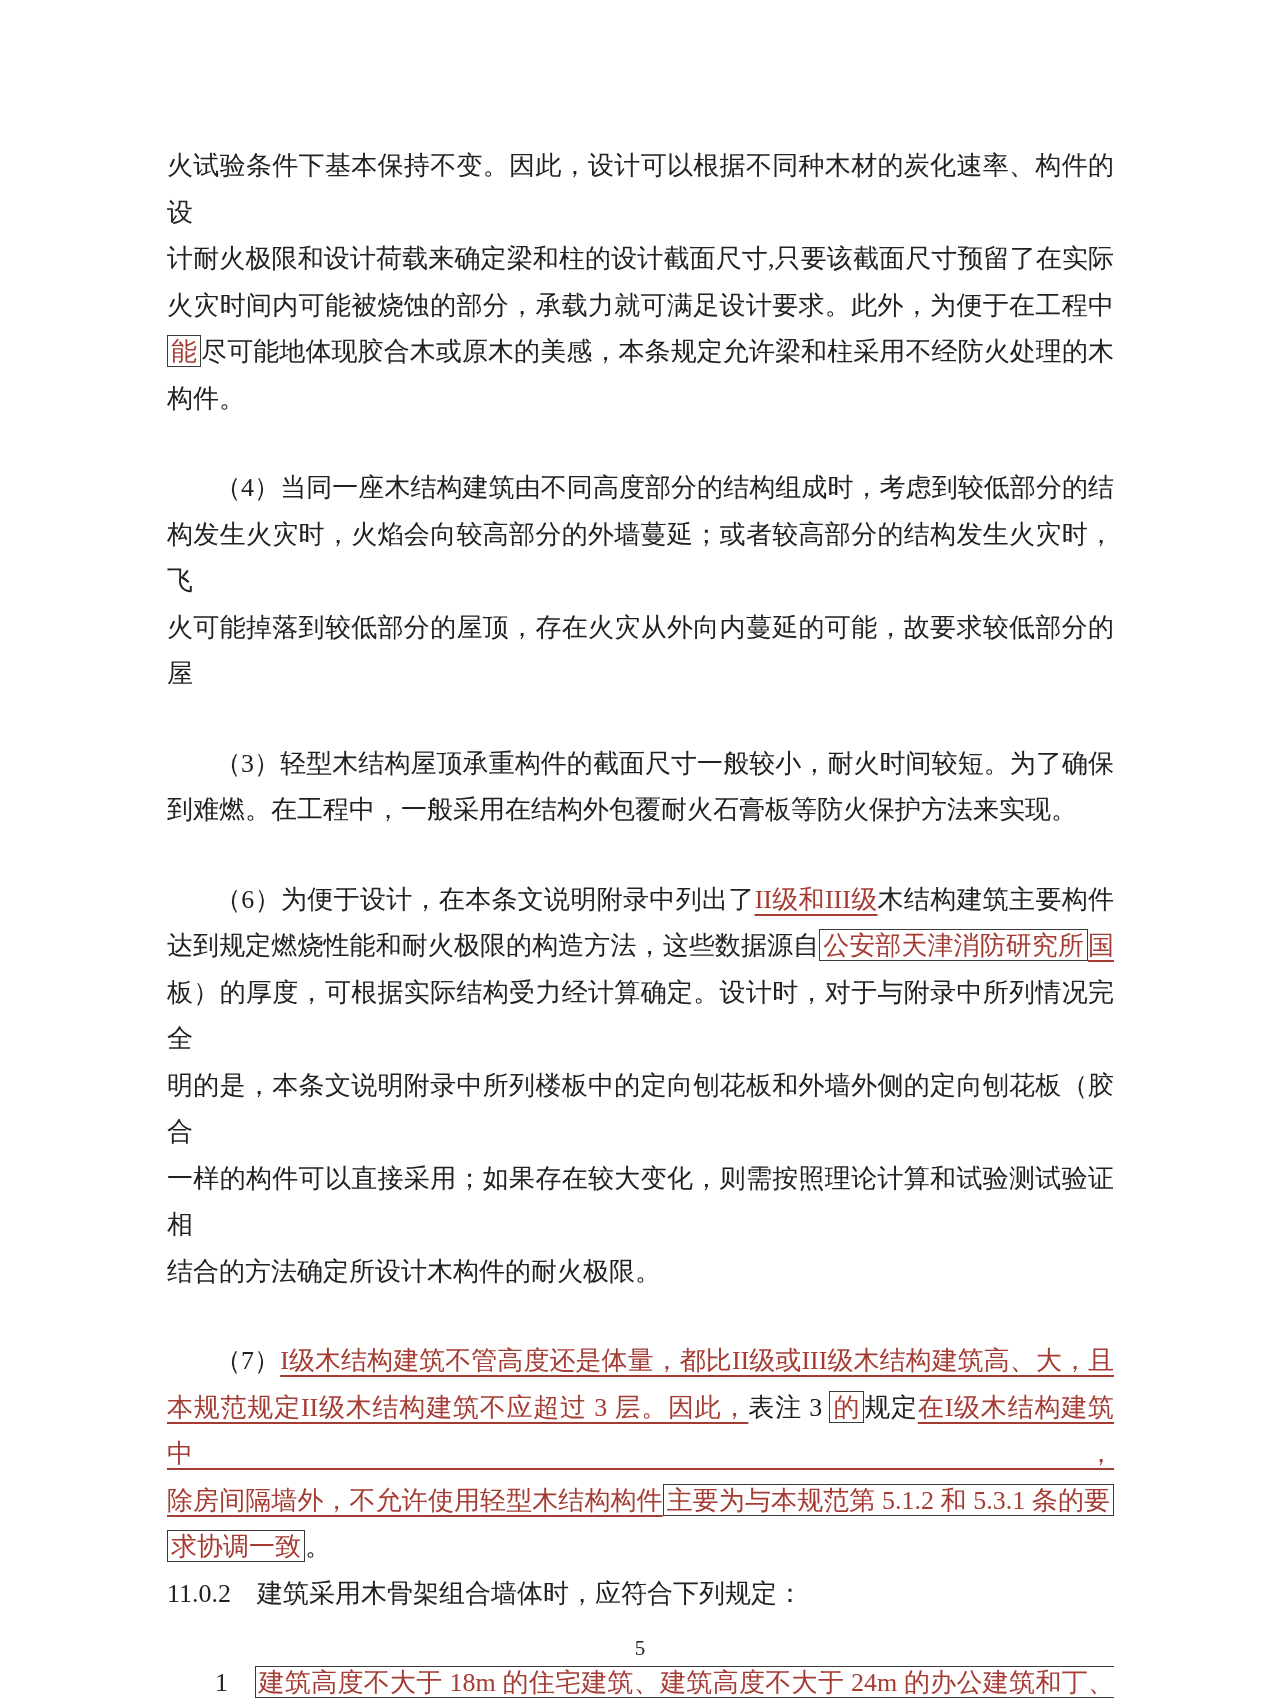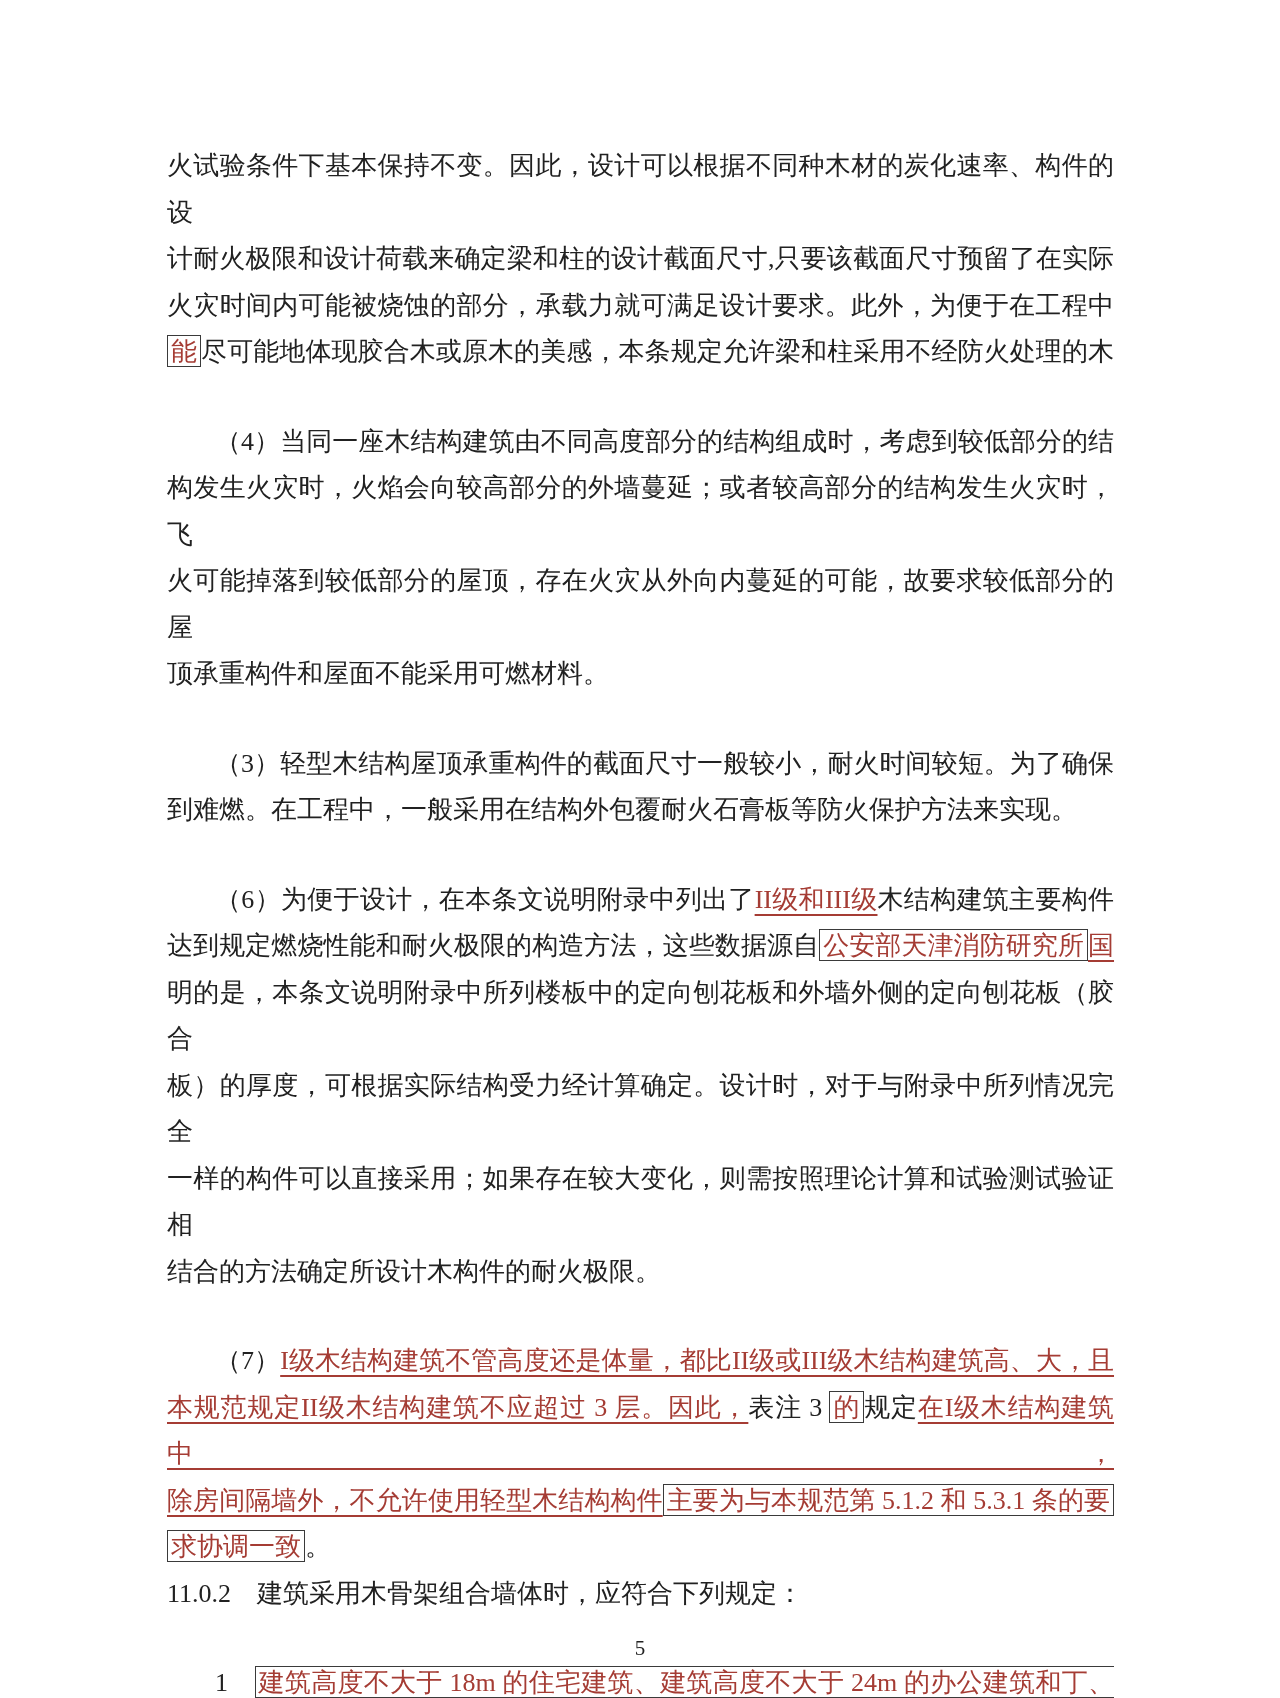--- a/index.html
+++ b/index.html
@@ -58,30 +58,30 @@
 </style>
 </head>
 <body>
 
 <div class="page">
   <div class="doc">
       <div class="line j"><span class="run-n">火试验条件下基本保持不变。因此，设计可以根据不同种木材的炭化速率、构件的设</span></div>
       <div class="line j"><span class="run-n">计耐火极限和设计荷载来确定梁和柱的设计截面尺寸,只要该截面尺寸预留了在实际</span></div>
       <div class="line j"><span class="run-n">火灾时间内可能被烧蚀的部分，承载力就可满足设计要求。此外，为便于在工程中</span></div>
       <div class="line j"><span class="run-b">能</span><span class="run-n">尽可能地体现胶合木或原木的美感，本条规定允许梁和柱采用不经防火处理的木</span></div>
+      <div class="line"><span class="run-n">构件。</span></div>
       <div class="line j ind"><span class="run-n">（4）当同一座木结构建筑由不同高度部分的结构组成时，考虑到较低部分的结</span></div>
       <div class="line j"><span class="run-n">构发生火灾时，火焰会向较高部分的外墙蔓延；或者较高部分的结构发生火灾时，飞</span></div>
       <div class="line j"><span class="run-n">火可能掉落到较低部分的屋顶，存在火灾从外向内蔓延的可能，故要求较低部分的屋</span></div>
-      <div class="line"><span class="run-n">顶承重构件和屋面不能采用可燃材料。</span></div>
       <div class="line j ind"><span class="run-n">（3）轻型木结构屋顶承重构件的截面尺寸一般较小，耐火时间较短。为了确保</span></div>
       <div class="line"><span class="run-n">到难燃。在工程中，一般采用在结构外包覆耐火石膏板等防火保护方法来实现。</span></div>
       <div class="line j ind"><span class="run-n">（6）为便于设计，在本条文说明附录中列出了</span><span class="run-u">II级和III级</span><span class="run-n">木结构建筑主要构件</span></div>
       <div class="line j"><span class="run-n">达到规定燃烧性能和耐火极限的构造方法，这些数据源自</span><span class="run-b">公安部天津消防研究所</span><span class="run-u">国</span></div>
+      <div class="line j"><span class="run-n">板）的厚度，可根据实际结构受力经计算确定。设计时，对于与附录中所列情况完全</span></div>
       <div class="line j"><span class="run-n">明的是，本条文说明附录中所列楼板中的定向刨花板和外墙外侧的定向刨花板（胶合</span></div>
-      <div class="line j"><span class="run-n">板）的厚度，可根据实际结构受力经计算确定。设计时，对于与附录中所列情况完全</span></div>
       <div class="line j"><span class="run-n">一样的构件可以直接采用；如果存在较大变化，则需按照理论计算和试验测试验证相</span></div>
       <div class="line"><span class="run-n">结合的方法确定所设计木构件的耐火极限。</span></div>
       <div class="line j ind"><span class="run-n">（7）</span><span class="run-u">I级木结构建筑不管高度还是体量，都比II级或III级木结构建筑高、大，且</span></div>
       <div class="line j"><span class="run-u">本规范规定II级木结构建筑不应超过 3 层。因此，</span><span class="run-n">表注 3 </span><span class="run-b">的</span><span class="run-n">规定</span><span class="run-u">在I级木结构建筑中，</span></div>
       <div class="line j"><span class="run-u">除房间隔墙外，不允许使用轻型木结构构件</span><span class="run-b">主要为与本规范第 5.1.2 和 5.3.1 条的要</span></div>
       <div class="line"><span class="run-b">求协调一致</span><span class="run-n">。</span></div>
       <div class="line"><span class="run-n">11.0.2　建筑采用木骨架组合墙体时，应符合下列规定：</span></div>
       <div class="line j ind"><span class="run-n">1　</span><span class="run-b">建筑高度不大于 18m 的住宅建筑、建筑高度不大于 24m 的办公建筑和丁、戊</span></div>
     </div>
   <div class="pagenum">5</div>

